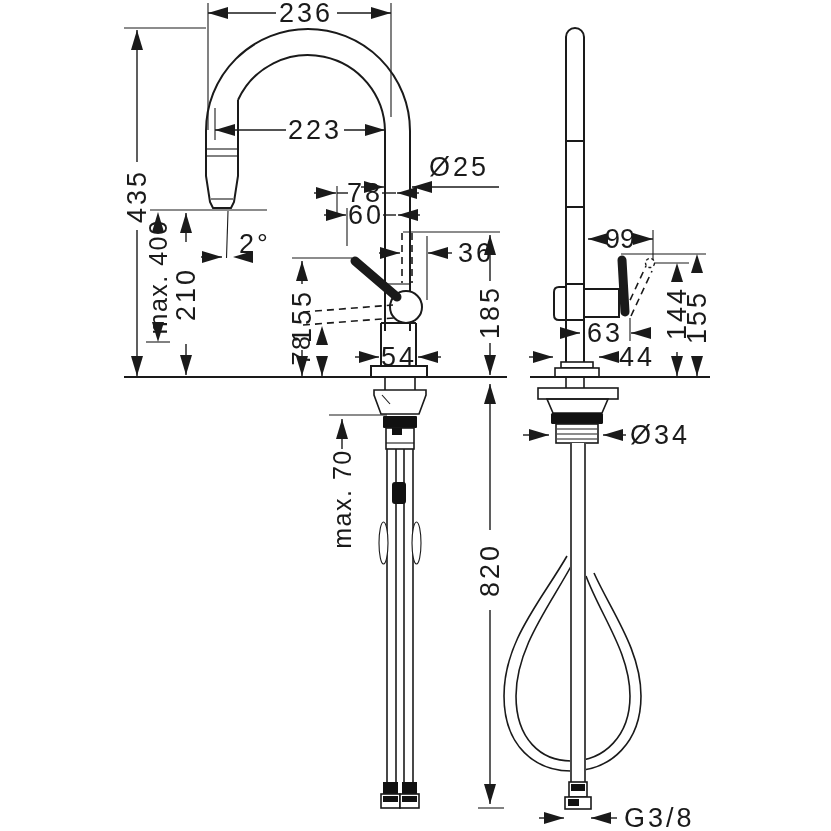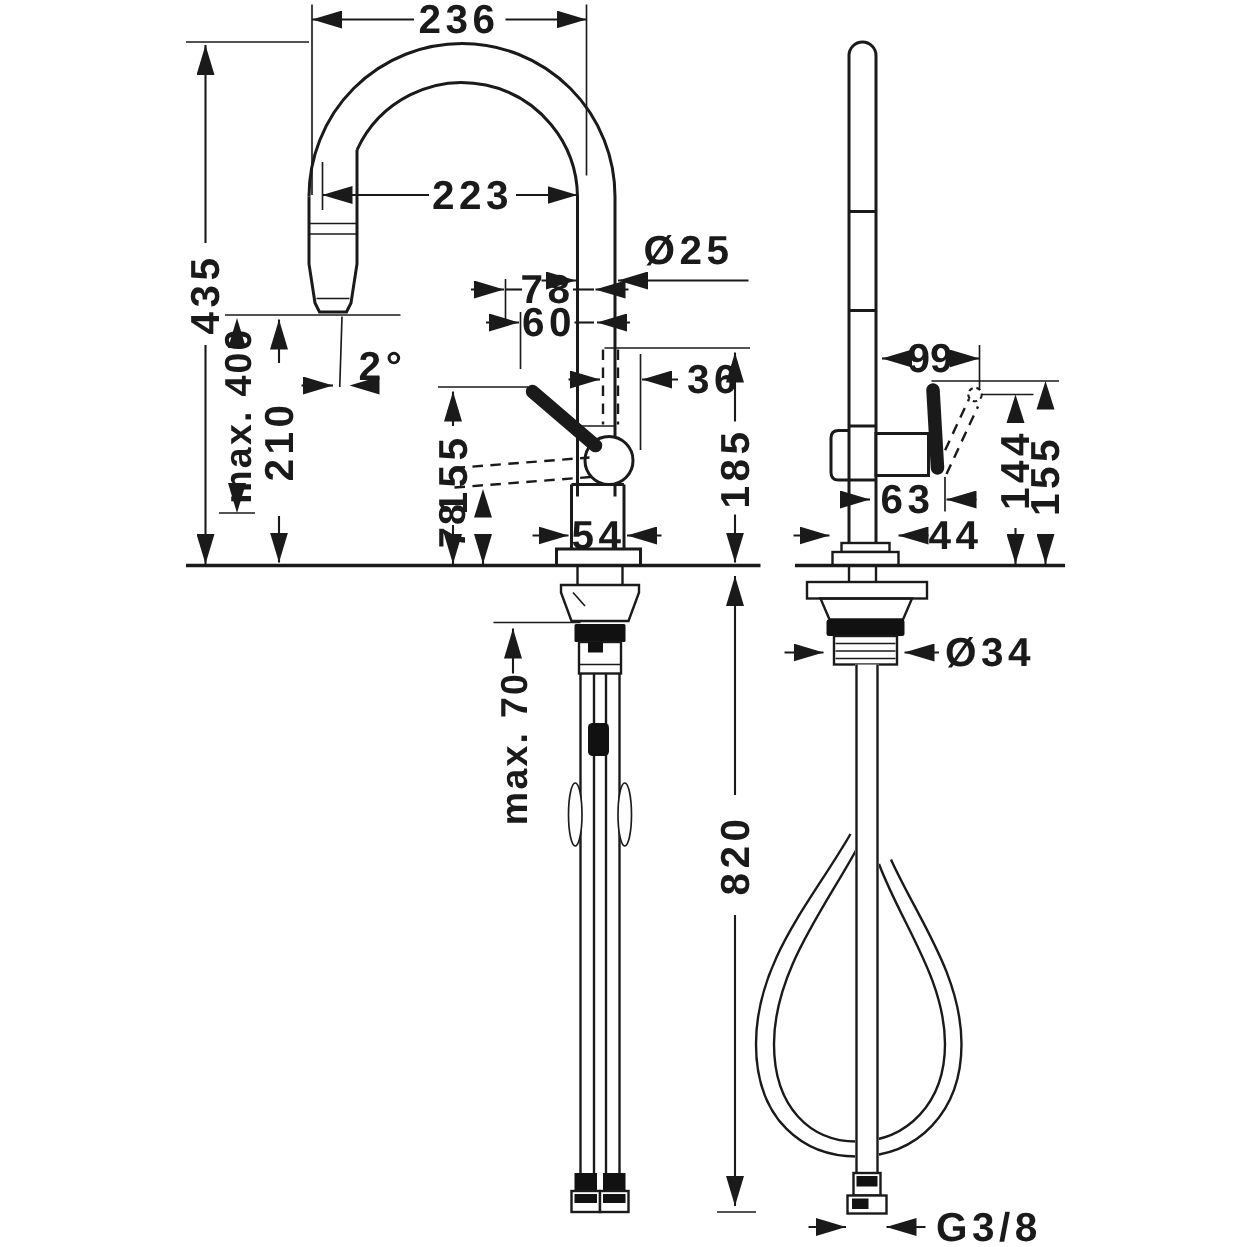--- a/index.html
+++ b/index.html
@@ -1,16 +1,16 @@
 <!DOCTYPE html>
 <html><head>
 <meta charset="utf-8">
 <style>
   html,body{margin:0;padding:0;background:#ffffff;}
-  .stage{width:831px;height:831px;background:#fff;position:relative;font-family:"Liberation Sans",sans-serif;font-weight:bold;}
+  .stage{width:831px;height:831px;background:#fff;position:relative;font-family:"Liberation Sans",sans-serif;}
   svg{display:block;}
   .ol{stroke:#1a1a1a;stroke-width:2;fill:none;}
   .ol16{stroke:#1a1a1a;stroke-width:1.6;fill:none;}
   .thin{stroke:#1a1a1a;stroke-width:1.1;fill:none;}
   .dim{stroke:#1a1a1a;stroke-width:1.4;fill:none;}
   .dsh{stroke:#1a1a1a;stroke-width:1.6;fill:none;stroke-dasharray:7 5;}
   .dshc{stroke:#1a1a1a;stroke-width:1.4;fill:none;stroke-dasharray:3 2.5;}
   .lever{stroke:#1a1a1a;stroke-width:9;stroke-linecap:round;fill:none;}
   .deck{stroke:#1a1a1a;stroke-width:2.2;fill:none;}
   .blk{fill:#111111;stroke:none;}

